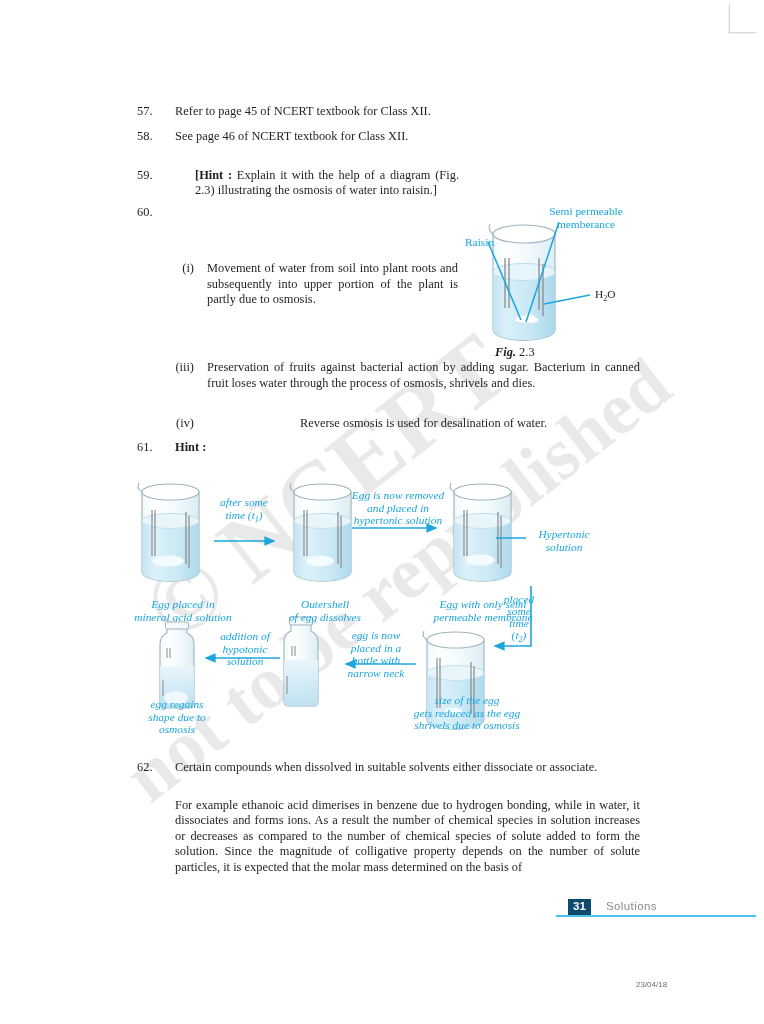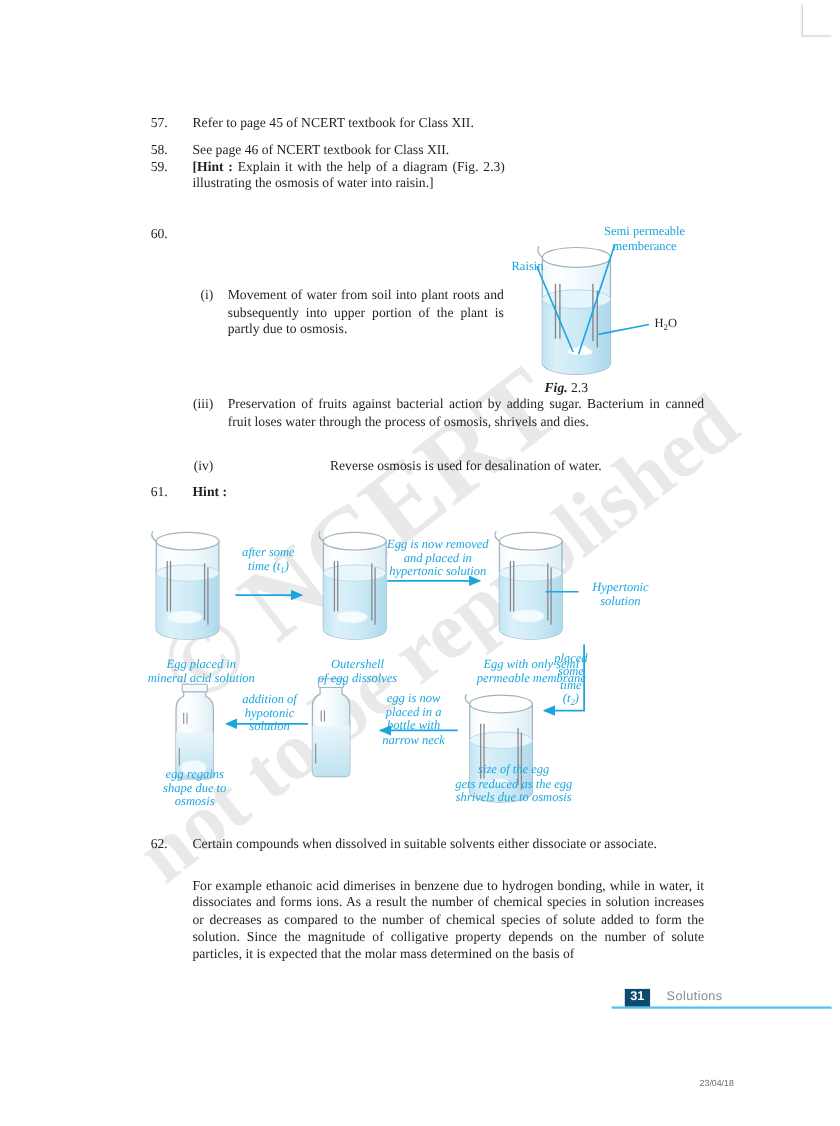--- a/index.html
+++ b/index.html
@@ -182,21 +182,21 @@
     <div class="q" style="left:137px; top:104px; width:350px;">
       <div class="num">57.</div>
       <div class="body">Refer to page 45 of NCERT textbook for Class XII.</div>
     </div>
 
     <div class="q" style="left:137px; top:129px; width:350px;">
       <div class="num">58.</div>
       <div class="body">See page 46 of NCERT textbook for Class XII.</div>
     </div>
 
-    <div class="q" style="left:137px; top:144px; width:322px;">
+    <div class="q" style="left:137px; top:168px; width:322px;gap:20px;">
       <div class="num">59.</div>
       <div class="body just"><b>[Hint :</b><span> Explain it with the help of a diagram (Fig. 2.3) illustrating the osmosis of water into raisin.]</span></div>
     </div>
 
     <div class="q" style="left:137px; top:205px; width:322px;">
       <div class="num">60.</div>
     </div>
 
     <div class="sub" style="left:170px; top:261px; width:288px;">
       <div class="rn">(i)</div>

